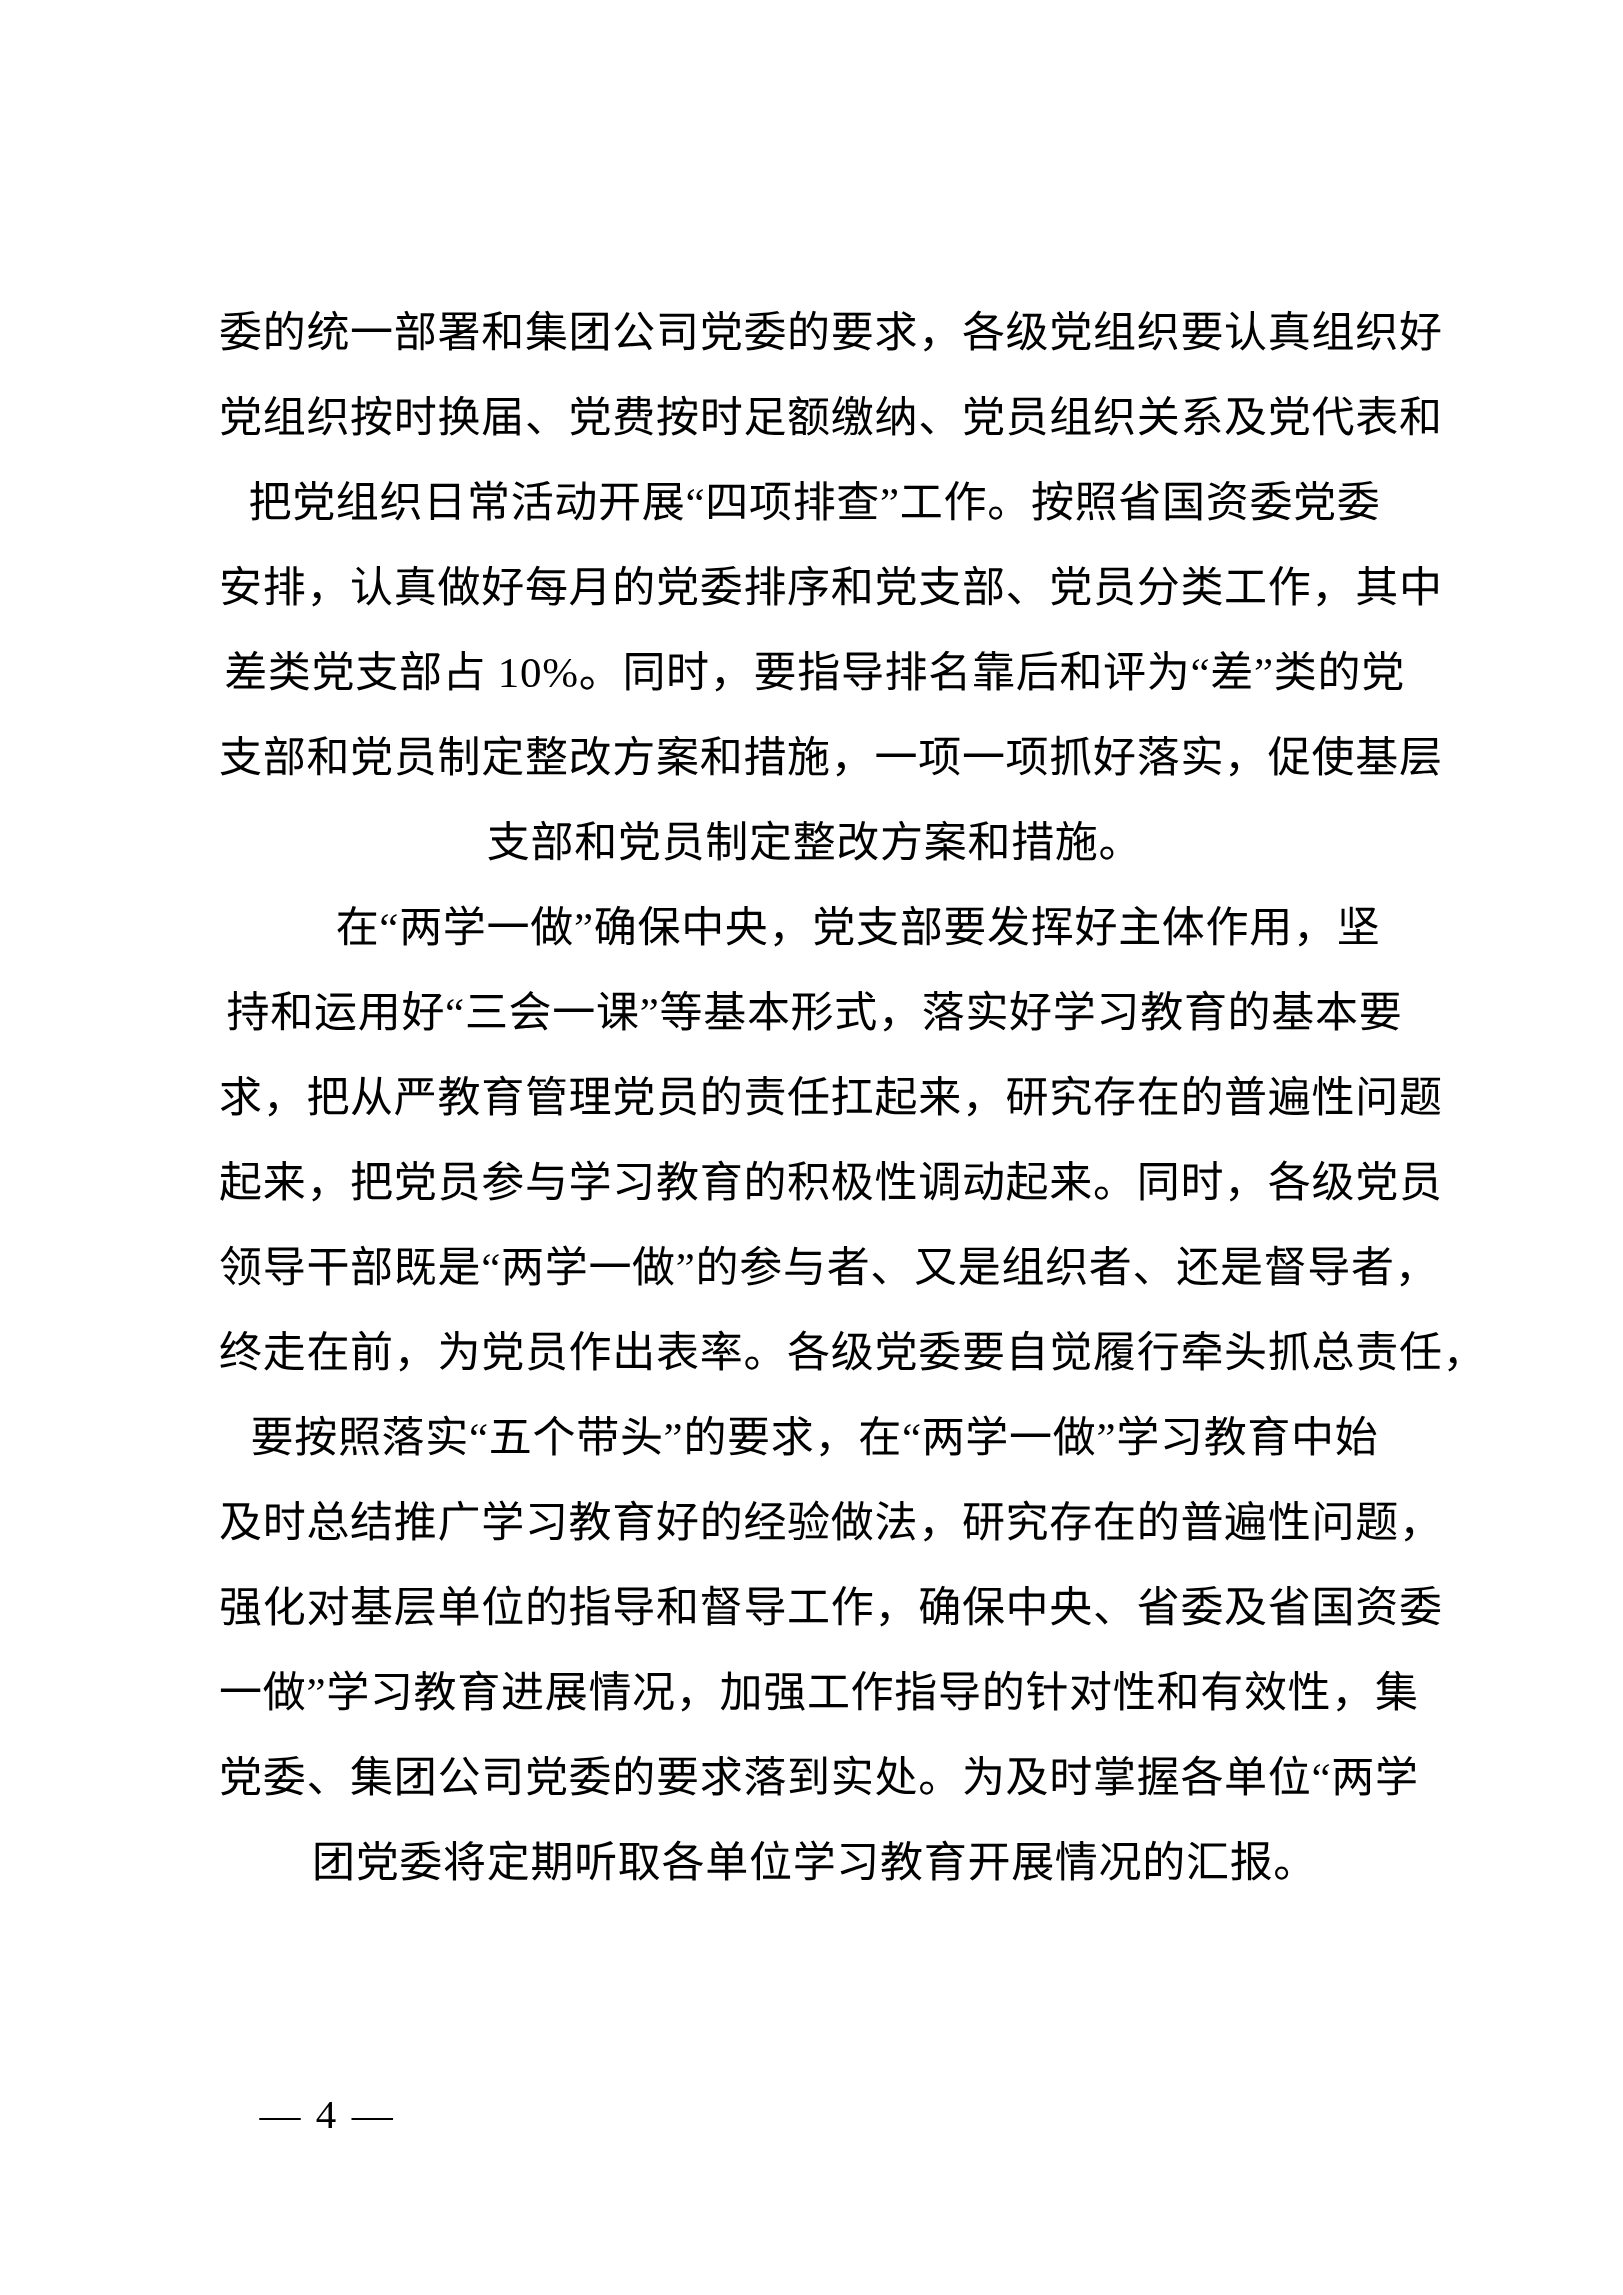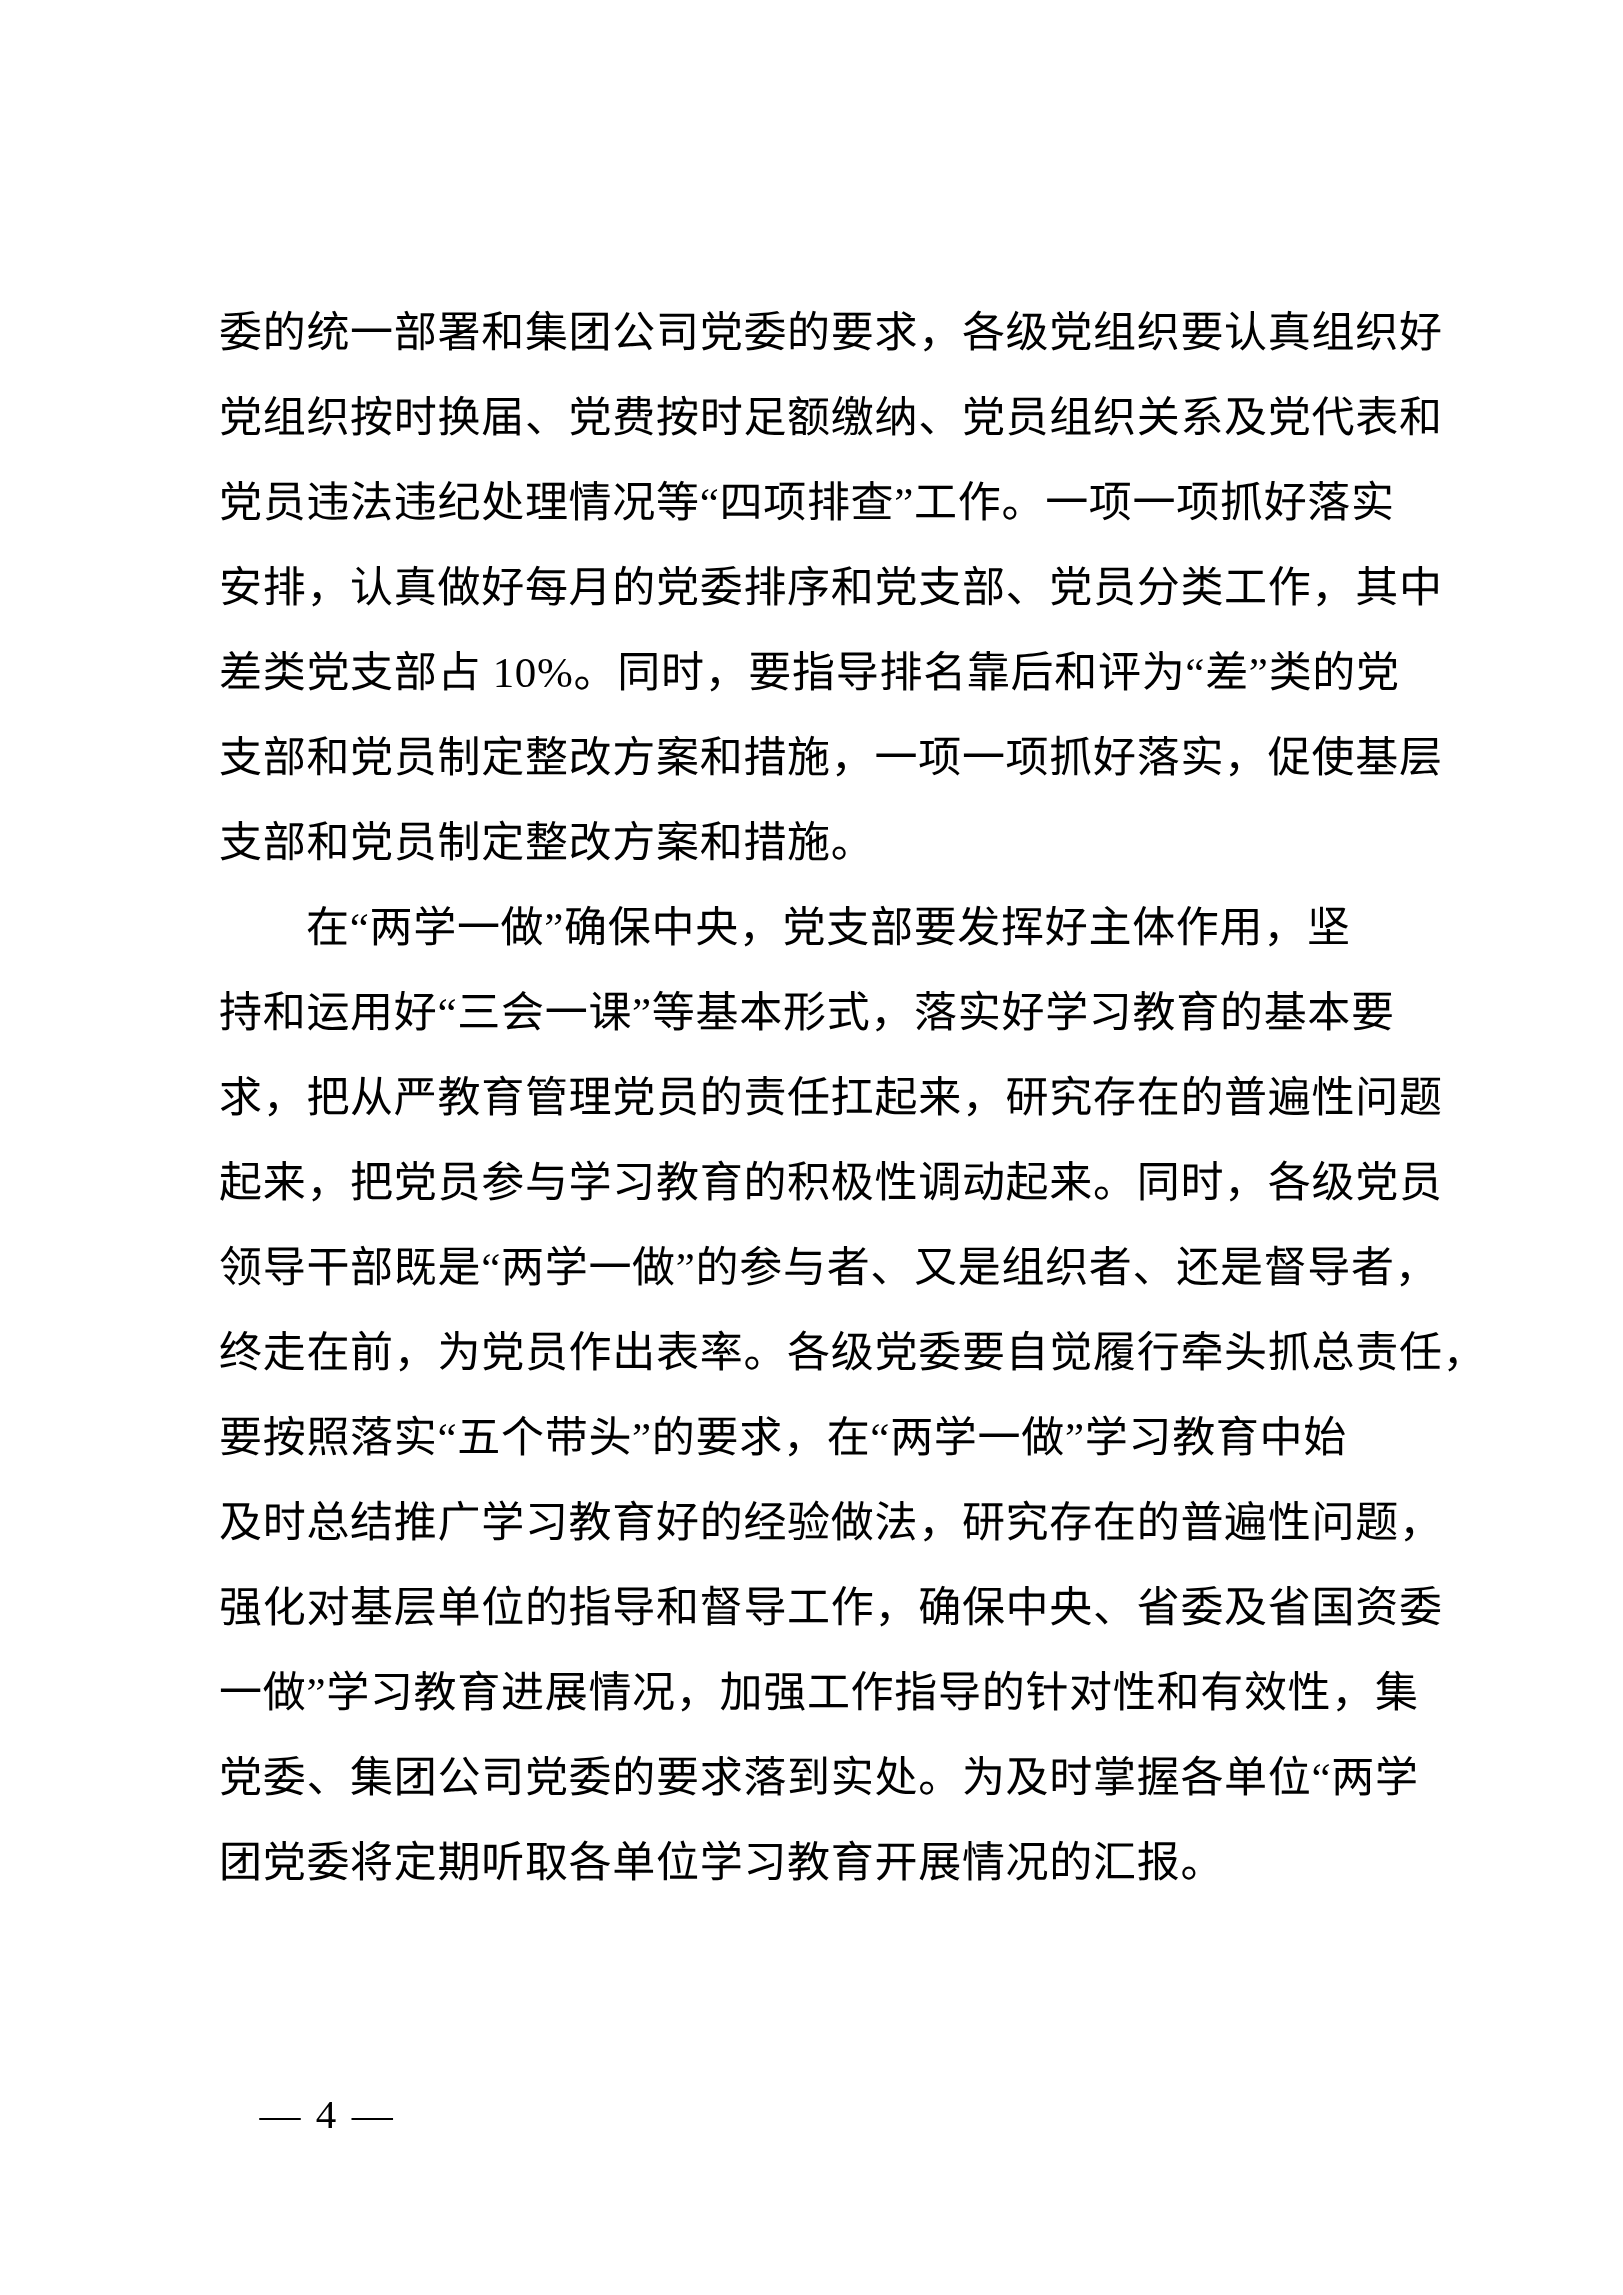--- a/index.html
+++ b/index.html
@@ -15,20 +15,21 @@
     overflow: hidden;
   }
   .doc-body {
     position: absolute;
     left: 219px;
     top: 290px;
     width: 1191px;
     color: #000000;
     font-family: "Liberation Serif", "DejaVu Serif", serif;
     font-size: 43px;
+    text-align: center;
   }
   .line {
     height: 85px;
     line-height: 85px;
     letter-spacing: 0.7px;
     white-space: pre;
   }
   .line.heading {
     font-family: "Liberation Sans", "DejaVu Sans", sans-serif;
     font-weight: 700;
@@ -48,21 +49,21 @@
     white-space: pre;
   }
 </style>
 </head>
 <body>
 
 <div class="page">
   <div class="doc-body">
       <div class="line body">委的统一部署和集团公司党委的要求，各级党组织要认真组织好</div>
       <div class="line body">党组织按时换届、党费按时足额缴纳、党员组织关系及党代表和</div>
-      <div class="line body">党员违法违纪处理情况等“四项排查”工作。一项一项抓好落实</div>
+      <div class="line body">把党组织日常活动开展“四项排查”工作。按照省国资委党委</div>
       <div class="line body">安排，认真做好每月的党委排序和党支部、党员分类工作，其中</div>
       <div class="line body">差类党支部占 10%。同时，要指导排名靠后和评为“差”类的党</div>
       <div class="line body">支部和党员制定整改方案和措施，一项一项抓好落实，促使基层</div>
       <div class="line body">支部和党员制定整改方案和措施。</div>
       <div class="line body indent">在“两学一做”确保中央，党支部要发挥好主体作用，坚</div>
       <div class="line body">持和运用好“三会一课”等基本形式，落实好学习教育的基本要</div>
       <div class="line body">求，把从严教育管理党员的责任扛起来，研究存在的普遍性问题</div>
       <div class="line body">起来，把党员参与学习教育的积极性调动起来。同时，各级党员</div>
       <div class="line body">领导干部既是“两学一做”的参与者、又是组织者、还是督导者，</div>
       <div class="line body">终走在前，为党员作出表率。各级党委要自觉履行牵头抓总责任，</div>

